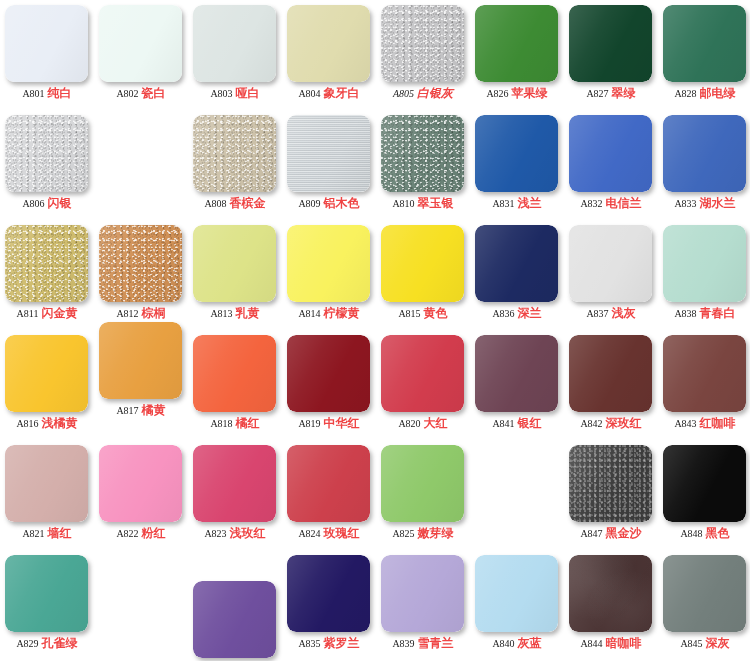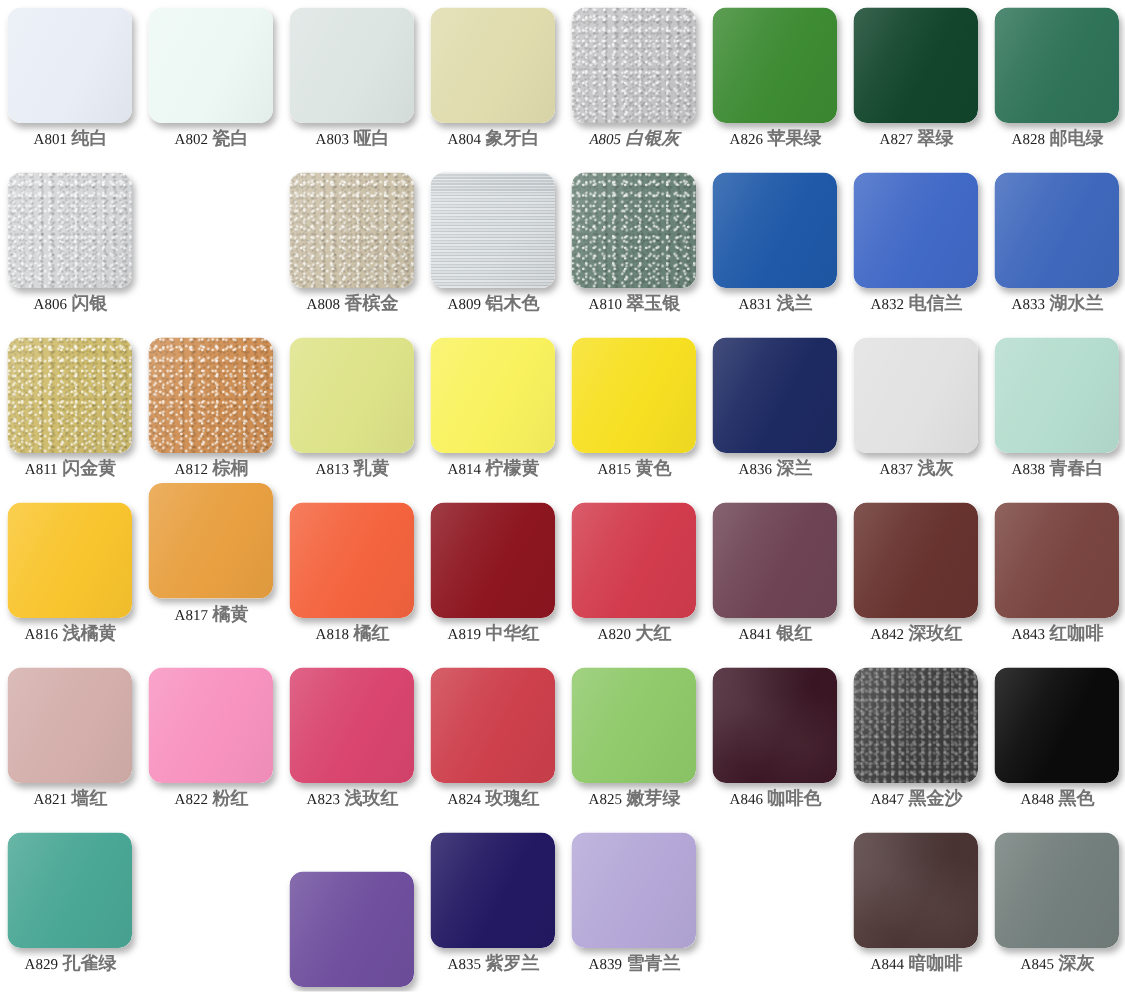--- a/index.html
+++ b/index.html
@@ -102,21 +102,21 @@
   .code{
     font-family:"Liberation Serif","DejaVu Serif",serif;
     font-size:10px;
     letter-spacing:0px;
     color:#222;
   }
   .cname{
     font-family:"DejaVu Sans","Liberation Sans",sans-serif;
     font-size:12px;
     font-weight:bold;
-    color:#737373;
+    color:#ef4444;
     margin-left:3px;
   }
 </style>
 </head>
 <body>
 
 <div id="chart">
     <div class="swatch-cell" style="left: 0px; top: 0px;">
       <div class="swatch ">
         <div class="swatch-fill" style="background: rgb(233, 238, 246);"></div>
@@ -362,27 +362,20 @@
       </div>
       <div class="label"><span class="code">A824</span><span class="cname">玫瑰红</span></div>
     </div>
     <div class="swatch-cell" style="left: 376px; top: 440px;">
       <div class="swatch ">
         <div class="swatch-fill" style="background: rgb(143, 201, 106);"></div>
         <div class="sheen"></div>
       </div>
       <div class="label"><span class="code">A825</span><span class="cname">嫩芽绿</span></div>
     </div>
-    <div class="swatch-cell" style="left: 470px; top: 440px;">
-      <div class="swatch tex-mottle">
-        <div class="swatch-fill" style="background: rgb(59, 22, 36);"></div>
-        <div class="sheen"></div>
-      </div>
-      <div class="label"><span class="code">A846</span><span class="cname">咖啡色</span></div>
-    </div>
     <div class="swatch-cell" style="left: 564px; top: 440px;">
       <div class="swatch tex-sand">
         <div class="swatch-fill" style="background: rgb(60, 60, 60);"></div>
         <div class="sheen"></div>
       </div>
       <div class="label"><span class="code">A847</span><span class="cname">黑金沙</span></div>
     </div>
     <div class="swatch-cell" style="left: 658px; top: 440px;">
       <div class="swatch ">
         <div class="swatch-fill" style="background: rgb(11, 11, 11);"></div>
@@ -411,20 +404,27 @@
       </div>
       <div class="label"><span class="code">A835</span><span class="cname">紫罗兰</span></div>
     </div>
     <div class="swatch-cell" style="left: 376px; top: 550px;">
       <div class="swatch ">
         <div class="swatch-fill" style="background: rgb(181, 168, 216);"></div>
         <div class="sheen"></div>
       </div>
       <div class="label"><span class="code">A839</span><span class="cname">雪青兰</span></div>
     </div>
+    <div class="swatch-cell" style="left: 470px; top: 550px;">
+      <div class="swatch ">
+        <div class="swatch-fill" style="background: rgb(180, 220, 240);"></div>
+        <div class="sheen"></div>
+      </div>
+      <div class="label"><span class="code">A840</span><span class="cname">灰蓝</span></div>
+    </div>
     <div class="swatch-cell" style="left: 564px; top: 550px;">
       <div class="swatch tex-mottle">
         <div class="swatch-fill" style="background: rgb(75, 52, 52);"></div>
         <div class="sheen"></div>
       </div>
       <div class="label"><span class="code">A844</span><span class="cname">暗咖啡</span></div>
     </div>
     <div class="swatch-cell" style="left: 658px; top: 550px;">
       <div class="swatch ">
         <div class="swatch-fill" style="background: rgb(115, 127, 124);"></div>

